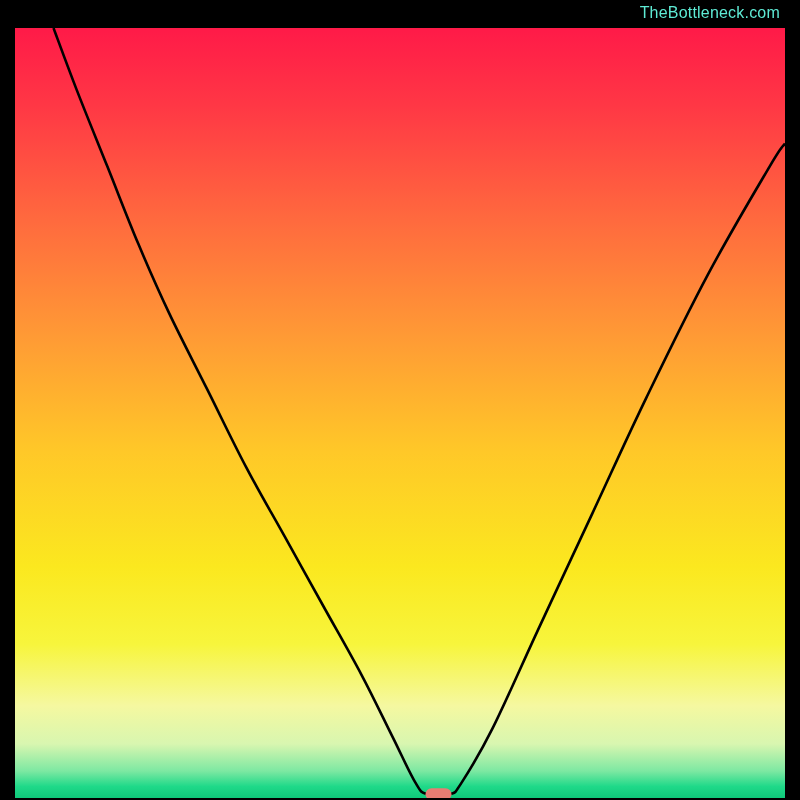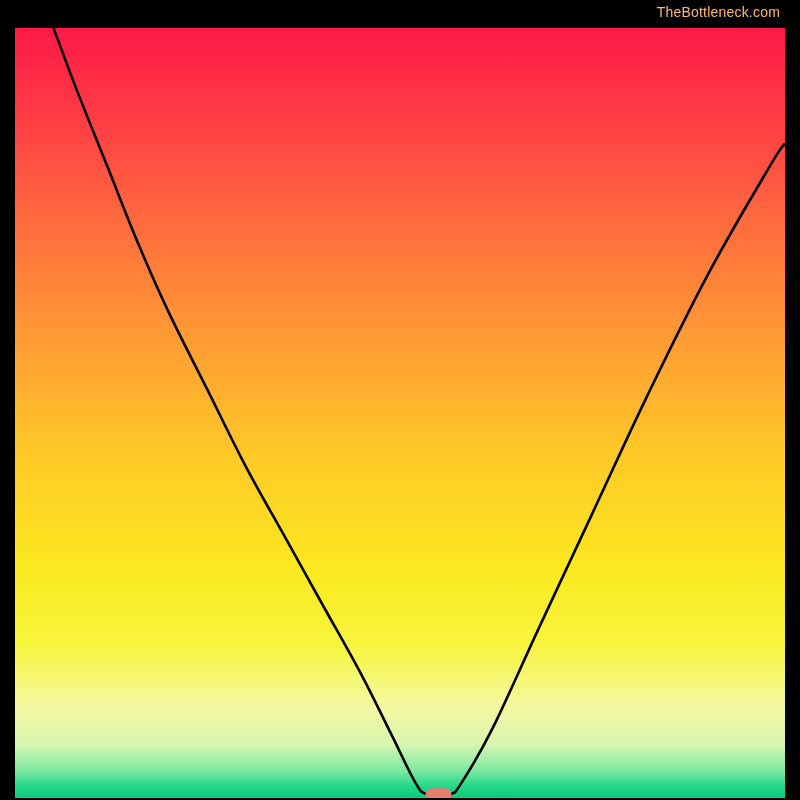--- a/index.html
+++ b/index.html
@@ -16,23 +16,23 @@
     top: 28px;
     width: 770px;
     height: 770px;
     background: #000;
   }
   .watermark {
     position: absolute;
     top: 4px;
     right: 20px;
     font-family: Arial, Helvetica, sans-serif;
-    font-size: 14px;
+    font-size: 16px;
     font-weight: 500;
-    color: #fdba74;
+    color: #5eead4;
     letter-spacing: 0.2px;
   }
   svg {
     display: block;
   }
 </style>
 </head>
 <body>
 
 <div class="watermark">TheBottleneck.com</div>

